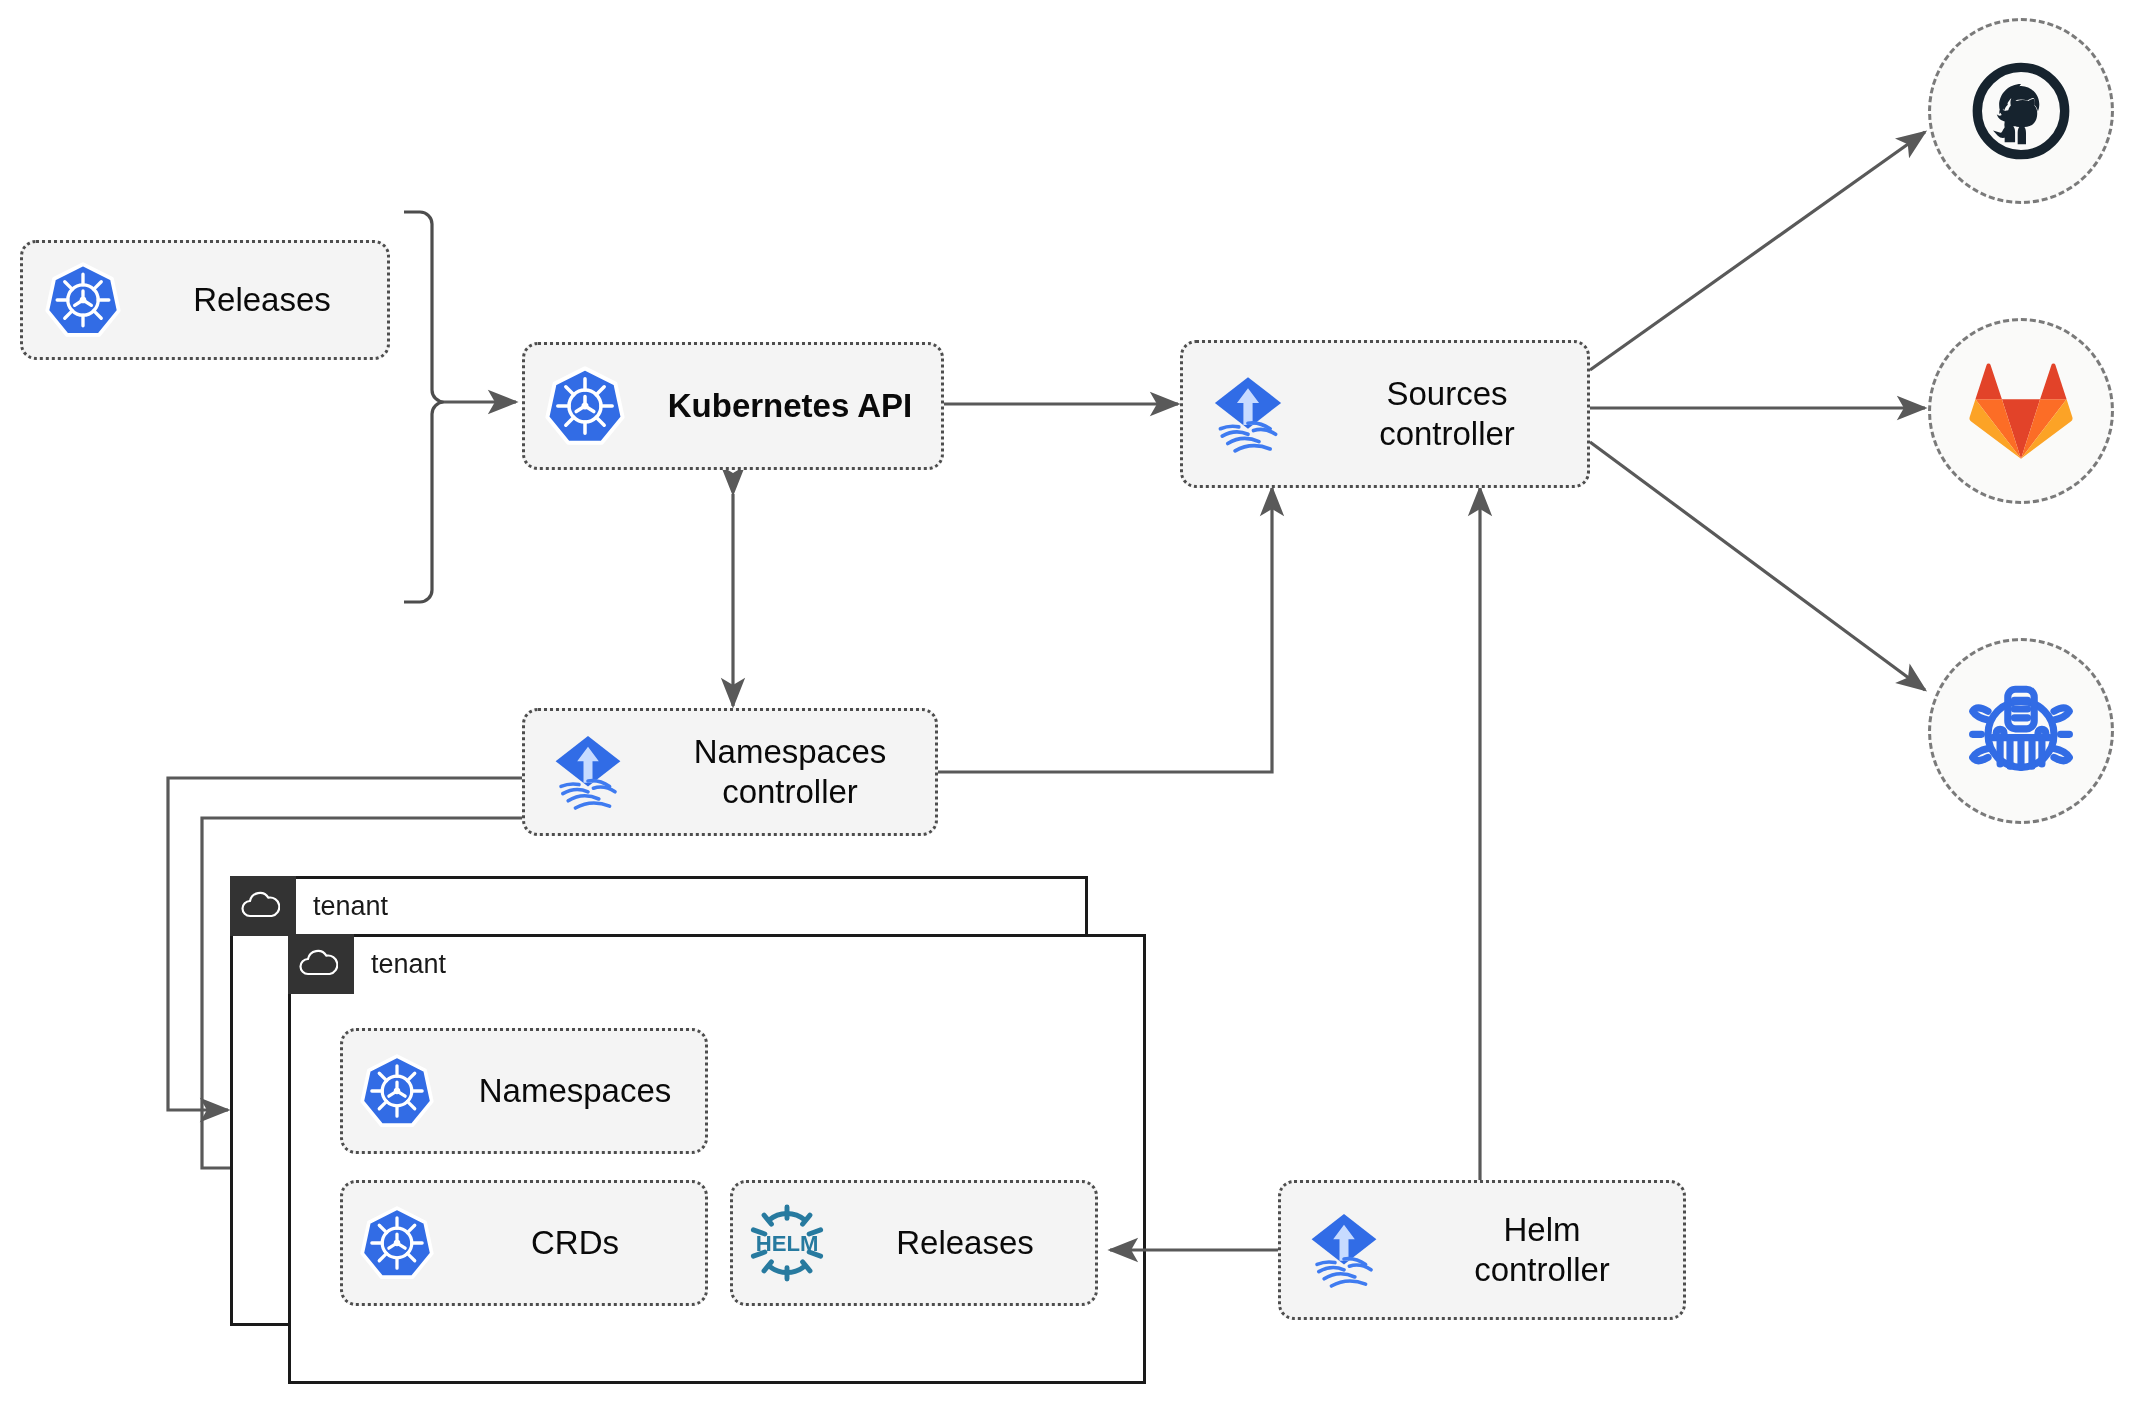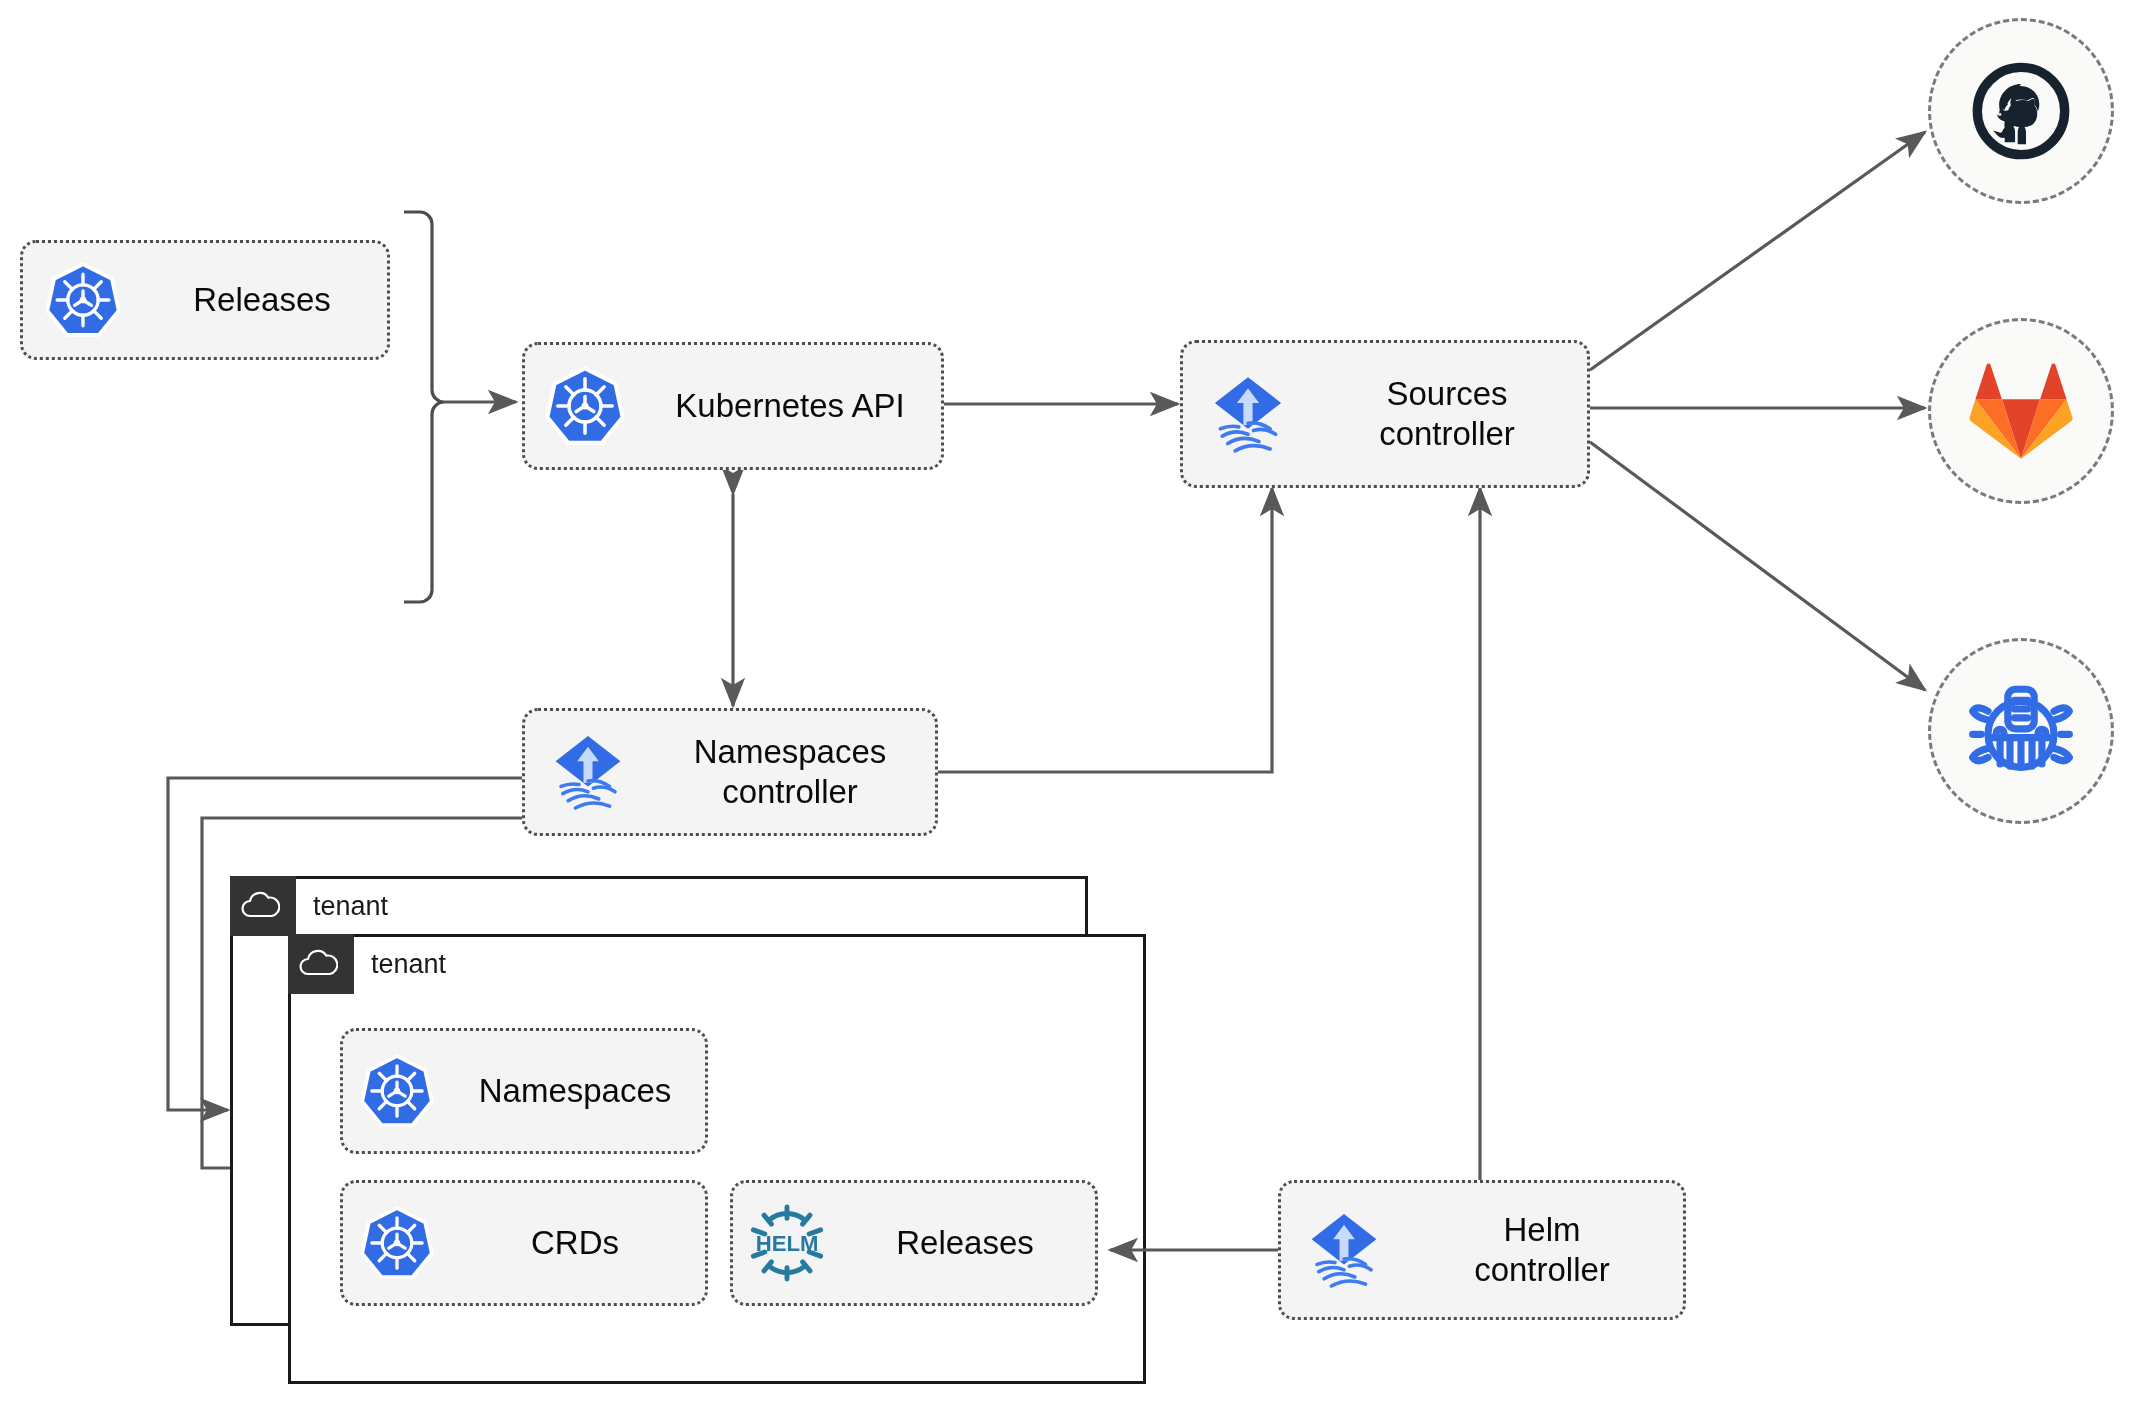--- a/index.html
+++ b/index.html
@@ -119,21 +119,21 @@
           <path d="M26 26 L36 36 M64 64 L74 74 M74 26 L64 36 M36 64 L26 74"></path>
           <path d="M50 38 L50 50 L61 57 M50 50 L39 57"></path>
         </g>
         <circle cx="50" cy="50" r="4.4" fill="#ffffff"></circle>
       </svg>
     </span>
     <span class="nlabel">Releases</span>
   </div>
 
 
-  <div class="node" style="left:522px;top:342px;width:422px;height:128px;">
+  <div class="node" style="left:522px;top:342px;width:422px;height:128px;font-weight:bold;">
     <span class="nicon" style="width:120px;">
       <svg width="80" height="80" viewBox="0 0 100 100" aria-hidden="true">
         <path d="M50 3 L88 22 L97 64 L71 96 L29 96 L3 64 L12 22 Z" fill="#326ce5" stroke="#ffffff" stroke-width="5" stroke-linejoin="round"></path>
         <g fill="none" stroke="#ffffff" stroke-width="4.4" stroke-linecap="round">
           <circle cx="50" cy="50" r="20"></circle>
           <path d="M50 16 V30 M50 70 V84 M16 50 H30 M70 50 H84"></path>
           <path d="M26 26 L36 36 M64 64 L74 74 M74 26 L64 36 M36 64 L26 74"></path>
           <path d="M50 38 L50 50 L61 57 M50 50 L39 57"></path>
         </g>
         <circle cx="50" cy="50" r="4.4" fill="#ffffff"></circle>

